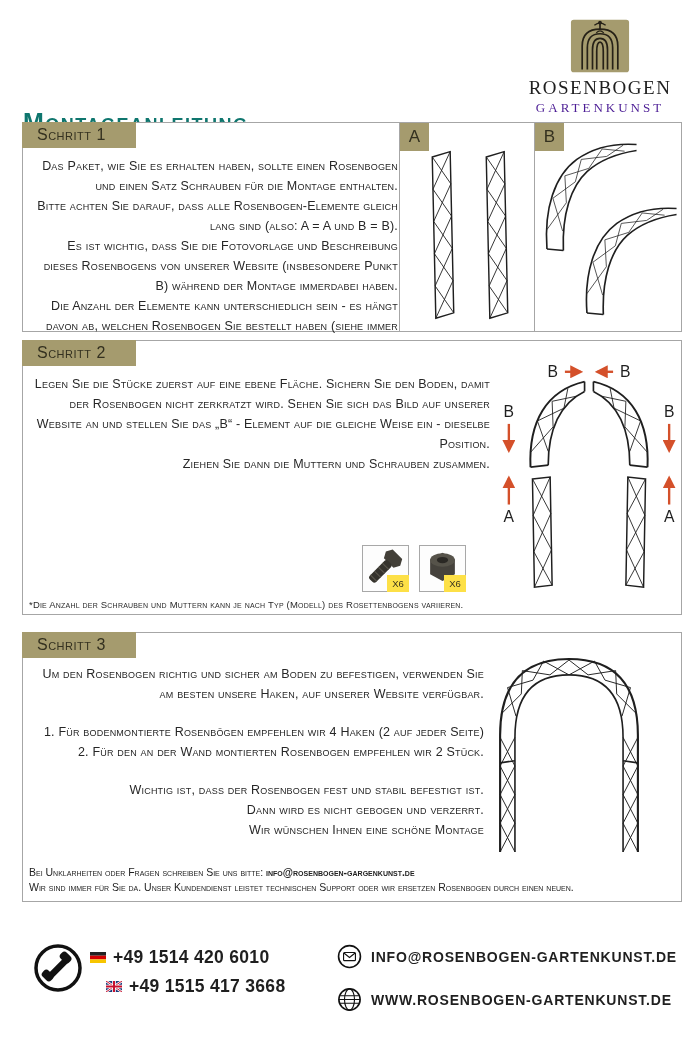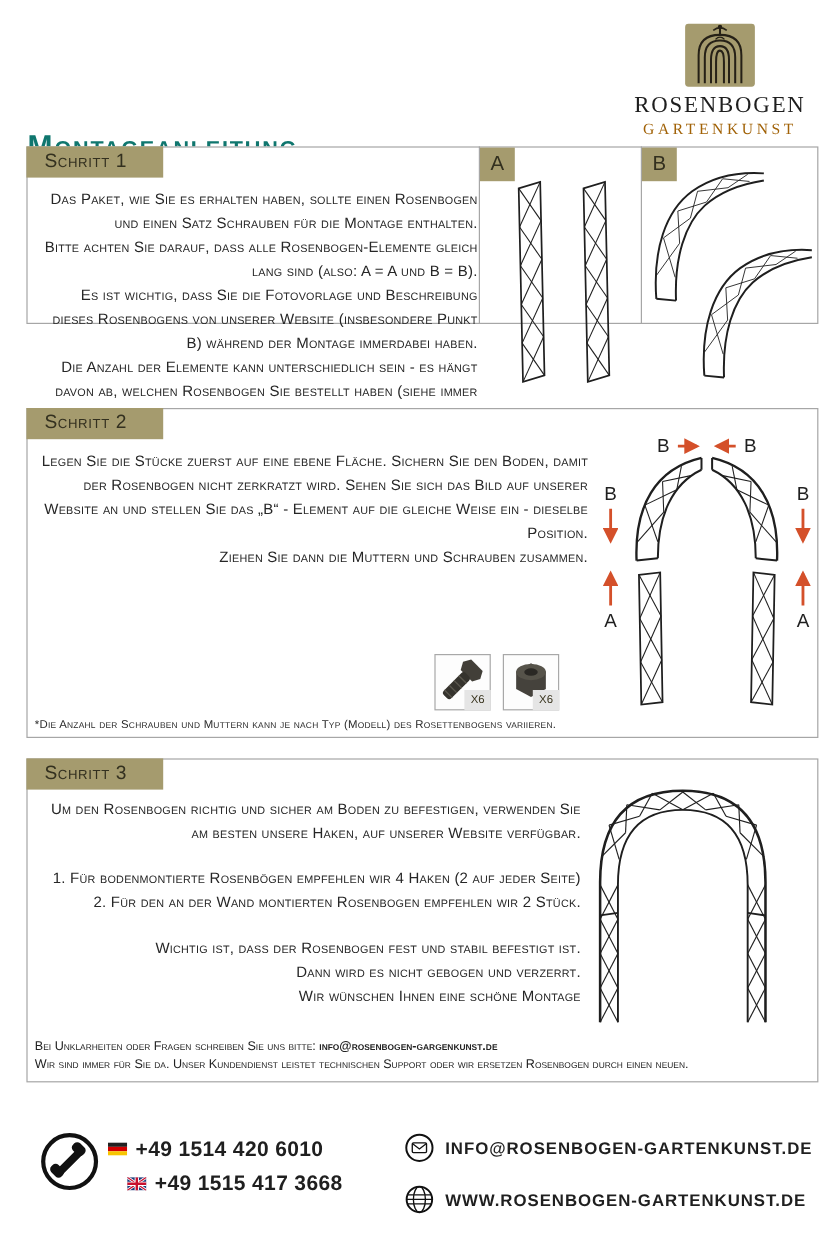--- a/index.html
+++ b/index.html
@@ -8,50 +8,50 @@
   .page { position:relative; width:700px; height:1050px; background:#fff; overflow:hidden; }
 
   
   .title { position:absolute; left:23px; top:84px; font-size:25px; font-weight:700;
            letter-spacing:1.5px; color:#0f766e; font-variant:small-caps;margin-top:24px; }
   .logo { position:absolute; left:520px; top:16px; width:160px; text-align:center; }
   .logo-icon { display:block; margin:0 auto; }
   .logo-brand { font-family:"Liberation Serif", serif; font-size:19px; letter-spacing:1.5px;
                 color:#1e1e1e; margin-top:3px; }
   .logo-sub { font-family:"Liberation Serif", serif; font-size:13px; letter-spacing:3px;
-              color:#a16207; margin-top:1px; }
+              color:#4c1d95; margin-top:1px; }
 
   
   .step { position:absolute; left:22px; width:660px; border:1px solid #a6a6a6; background:#fff; }
   .step-bar { position:absolute; left:-1px; top:-1px; width:114px; height:26px;
               background:#a59b6e; color:#33301f; font-size:16px; font-variant:small-caps;
               letter-spacing:0.5px; line-height:26px; padding-left:15px; font-weight:500; }
   .body-text { position:absolute; font-size:12.5px; line-height:1.6; letter-spacing:0.2px;
                font-variant:small-caps; color:#262626; }
   .body-text p { margin:0;text-align:right; }
 
-  #step1 { top:122px; height:148px; }
+  #step1 { top:122px; height:210px; }
   #step1 .body-text { left:9px; top:33px; width:366px; }
   .panel { position:absolute; top:-1px; bottom:-1px; border-left:1px solid #a6a6a6; }
   .panel-a { left:376px; width:135px; }
   .panel-b { left:511px; width:149px; }
   .panel-label { position:absolute; left:0; top:1px; width:29px; height:28px; background:#a59b6e;
                  color:#33301f; font-size:17px; text-align:center; line-height:28px; }
   .pieceA1 { position:absolute; left:24px; top:26px; }
   .pieceA2 { position:absolute; left:78px; top:26px; }
   .pieceB1 { position:absolute; left:6px;  top:18px; }
   .pieceB2 { position:absolute; left:46px; top:82px; }
 
   #step2 { top:340px; height:275px; }
   #step2 .body-text { left:9px; top:33px; width:458px; }
   .diagram { position:absolute; left:468px; top:18px; }
   .hw-tile { position:absolute; width:47px; height:47px; border:1px solid #a8a8a8; background:#fdfdfd; }
   .hw-bolt { left:339px; top:204px; }
   .hw-nut  { left:396px; top:204px; }
-  .hw-badge { position:absolute; right:-1px; bottom:-1px; width:22px; height:17px; background:#e5e5e5;
+  .hw-badge { position:absolute; right:-1px; bottom:-1px; width:22px; height:17px; background:#fde047;
               color:#3a351f; font-size:9.5px; text-align:center; line-height:17px; }
   .footnote { position:absolute; left:6px; bottom:4px; font-size:9.5px; letter-spacing:0.2px;
               font-variant:small-caps; color:#2a2a2a; }
 
   #step3 { top:632px; height:270px;padding-left:48px; }
   #step3 .body-text { left:9px; top:31px; width:452px; }
   #step3 .body-text .gap { height:18px; }
   .arch3 { position:absolute; left:440px; top:4px; }
   .contact { position:absolute; left:6px; bottom:6px; width:650px; font-size:10.5px; line-height:1.45;
              font-variant:small-caps; color:#222; }

